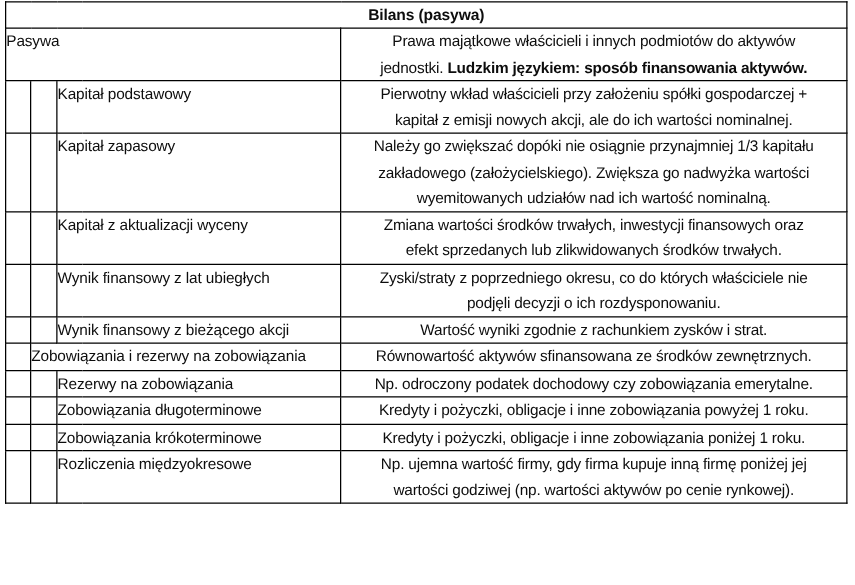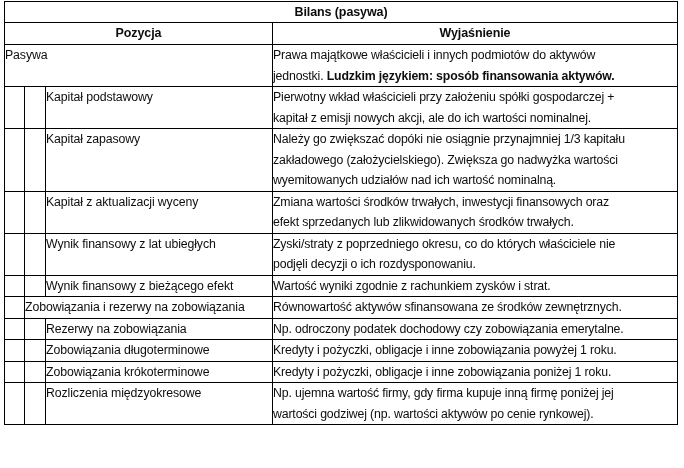--- a/index.html
+++ b/index.html
@@ -76,20 +76,21 @@
     white-space: nowrap;
     overflow: hidden;
   }
 
   .desc-cell {
     font-size: 12.3px;
     line-height: 20.5px;
     padding: 1px 5px 1px 5px;
     letter-spacing: -0.15px;
     width: 405px;
+    text-align: center;
   }
 
   .desc-cell b {
     font-weight: bold;
   }
 
   .desc-cell .ln {
     display: block;
     white-space: nowrap;
   }
@@ -109,24 +110,20 @@
       <col style="width:20px">
       <col style="width:21px">
       <col style="width:20px">
       <col style="width:207px">
       <col style="width:405px">
     </colgroup>
     <thead>
       <tr>
         <th class="title-cell" colspan="5">Bilans (pasywa)</th>
       </tr>
-      <tr>
-        <th class="colhead" colspan="4">Pozycja</th>
-        <th class="colhead">Wyjaśnienie</th>
-      </tr>
     </thead>
     <tbody id="table-body">
         <tr class="r2">
           <td class="pos-cell" colspan="4">Pasywa</td>
           <td class="desc-cell">
             <span class="ln"><span>Prawa majątkowe właścicieli i innych podmiotów do aktywów</span></span>
             <span class="ln"><span>jednostki. </span><b>Ludzkim językiem: sposób finansowania aktywów.</b></span>
           </td>
         </tr>
         <tr class="r2">
@@ -162,21 +159,21 @@
           <td class="indent-cell ind2">&nbsp;</td>
           <td class="pos-cell" colspan="2">Wynik finansowy z lat ubiegłych</td>
           <td class="desc-cell">
             <span class="ln"><span>Zyski/straty z poprzedniego okresu, co do których właściciele nie</span></span>
             <span class="ln"><span>podjęli decyzji o ich rozdysponowaniu.</span></span>
           </td>
         </tr>
         <tr class="r1">
           <td class="indent-cell ind1">&nbsp;</td>
           <td class="indent-cell ind2">&nbsp;</td>
-          <td class="pos-cell" colspan="2">Wynik finansowy z bieżącego efekt</td>
+          <td class="pos-cell" colspan="2">Wynik finansowy z bieżącego akcji</td>
           <td class="desc-cell">
             <span class="ln"><span>Wartość wyniki zgodnie z rachunkiem zysków i strat.</span></span>
           </td>
         </tr>
         <tr class="r1">
           <td class="indent-cell ind1">&nbsp;</td>
           <td class="pos-cell" colspan="3">Zobowiązania i rezerwy na zobowiązania</td>
           <td class="desc-cell">
             <span class="ln"><span>Równowartość aktywów sfinansowana ze środków zewnętrznych.</span></span>
           </td>

